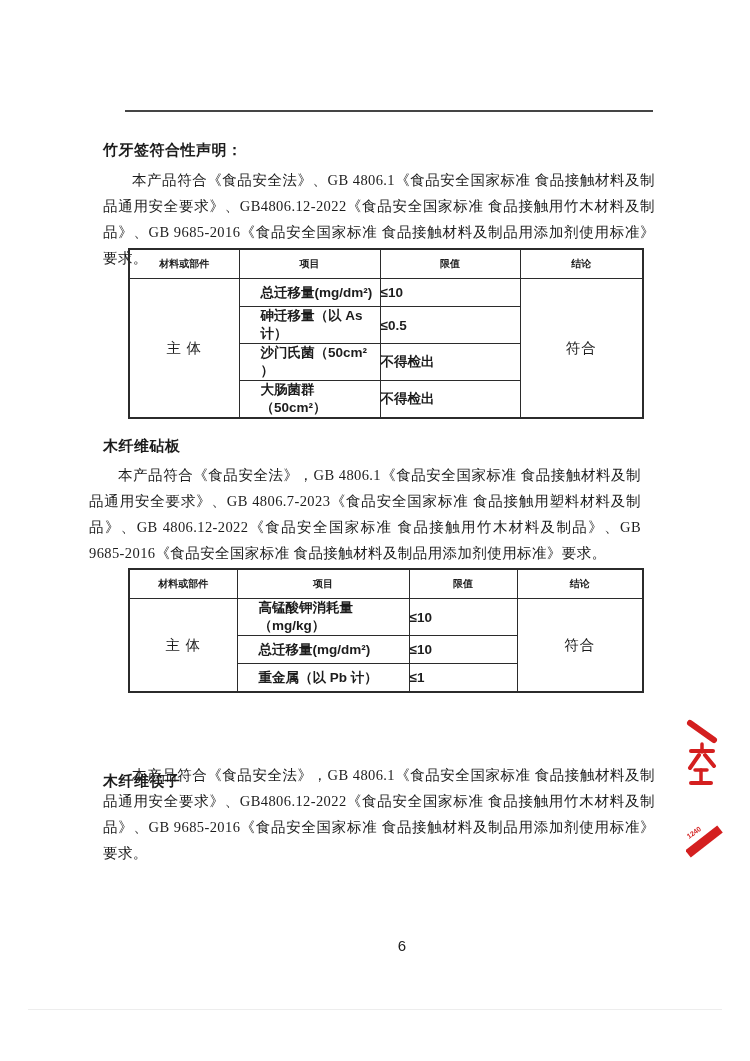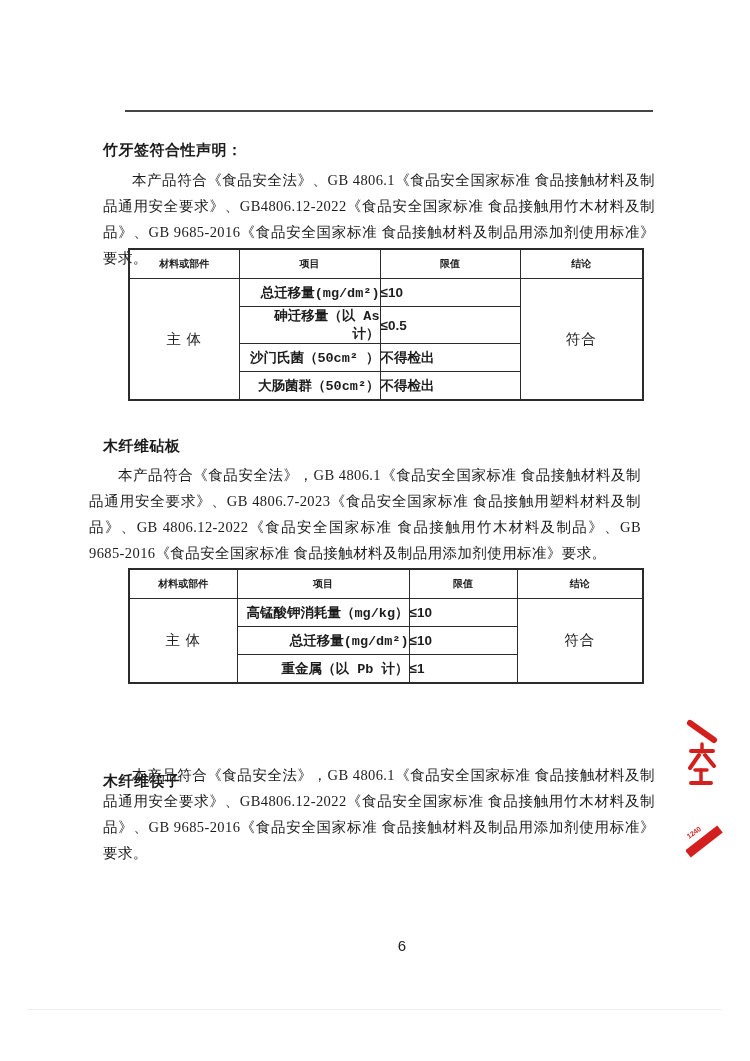--- a/index.html
+++ b/index.html
@@ -29,22 +29,22 @@
     border-collapse:collapse; table-layout:fixed;
     border:2px solid #2b2b2b;
   }
   .ct th, .ct td { border:1px solid #2b2b2b; padding:0; overflow:hidden; }
   .ct th {
     height:28px; font-size:10px; font-weight:bold;
     font-family:"Liberation Sans", sans-serif; text-align:center;
   }
   .ct td { height:27px; font-size:13.5px; }
   .ct td.item {
-    font-family:Liberation Mono, monospace; font-weight:600;
-    text-align:right; padding-left:9px;
+    font-family:Liberation Sans, sans-serif; font-weight:600;
+    text-align:left; padding-left:21px;
   }
   .ct td.lim {
     font-family:"Liberation Sans", sans-serif; font-weight:600;
     text-align:left;
   }
   .ct td.mat, .ct td.conc {
     text-align:center; font-size:14.5px; letter-spacing:1px;
     font-family:"Liberation Serif", serif;
   }
 

